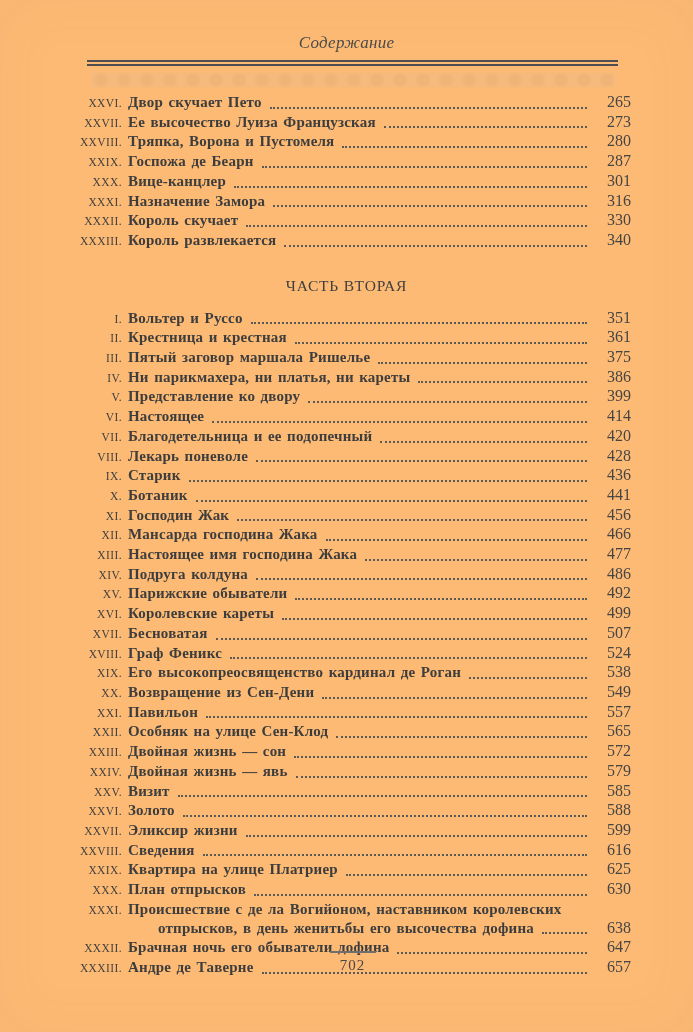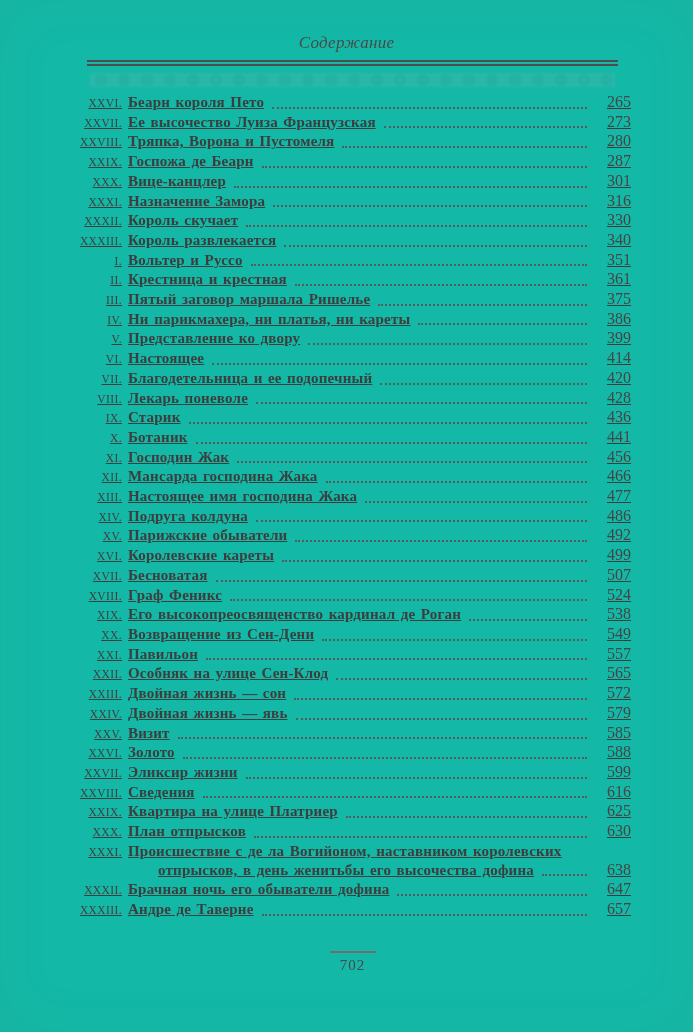--- a/index.html
+++ b/index.html
@@ -5,21 +5,21 @@
   html, body {
     margin: 0;
     padding: 0;
     background: #fbfbf9;
   }
   .page {
     position: relative;
     width: 693px;
     height: 1032px;
     margin: 0 auto;
-    background: #14b8a6;
+    background: #fdba74;
     box-shadow: inset 0 0 60px rgba(90,90,90,0.05);
     font-family: "Liberation Serif", "DejaVu Serif", serif;
     color: #3d3d3d;
     overflow: hidden;
   }
   .header-title {
     padding-top: 33px;
     text-align: center;
     font-style: italic;
     font-size: 17px;
@@ -40,21 +40,20 @@
       radial-gradient(circle at 11px 11px, #8f8f8f 0 6px, rgba(143,143,143,0) 7px),
       linear-gradient(#bdbdbd, #bdbdbd);
     background-size: 23px 22px, 100% 14px;
     background-position: 0 0, 0 4px;
     background-repeat: repeat-x, no-repeat;
     opacity: 0.12;
     filter: blur(1.2px);
   }
   .toc {
     margin: 0 62px 0 58px;
-    text-decoration: underline;
   }
   #toc-part-one { margin-top: 2px; }
   .toc-row {
     display: flex;
     align-items: baseline;
   }
   .toc-row > span { line-height: 18.7px; }
   .toc-num {
     flex: none;
     width: 64px;
@@ -123,21 +122,21 @@
 <body>
 
 <div class="page">
   <div class="header-title">Содержание</div>
   <div class="rule-double"></div>
   <div class="decor-band"></div>
 
   <div class="toc" id="toc-part-one">
       <div class="toc-row">
         <span class="toc-num">XXVI.</span>
-        <span class="toc-title">Беарн короля Пето</span>
+        <span class="toc-title">Двор скучает Пето</span>
         <span class="toc-dots"></span>
         <span class="toc-page">265</span>
       </div>
       <div class="toc-row">
         <span class="toc-num">XXVII.</span>
         <span class="toc-title">Ее высочество Луиза Французская</span>
         <span class="toc-dots"></span>
         <span class="toc-page">273</span>
       </div>
       <div class="toc-row">
@@ -171,20 +170,21 @@
         <span class="toc-page">330</span>
       </div>
       <div class="toc-row">
         <span class="toc-num">XXXIII.</span>
         <span class="toc-title">Король развлекается</span>
         <span class="toc-dots"></span>
         <span class="toc-page">340</span>
       </div>
     </div>
 
+  <div class="part-heading">ЧАСТЬ ВТОРАЯ</div>
 
   <div class="toc" id="toc-part-two">
       <div class="toc-row">
         <span class="toc-num">I.</span>
         <span class="toc-title">Вольтер и Руссо</span>
         <span class="toc-dots"></span>
         <span class="toc-page">351</span>
       </div>
       <div class="toc-row">
         <span class="toc-num">II.</span>

